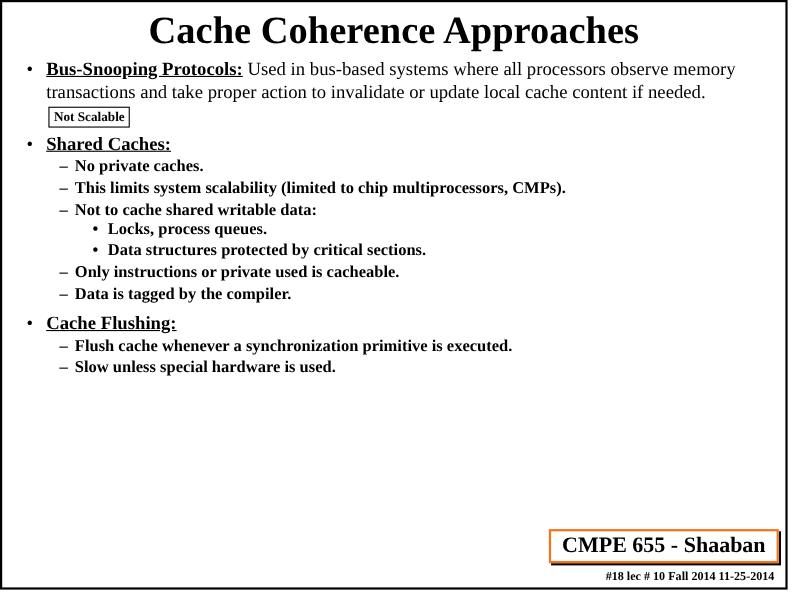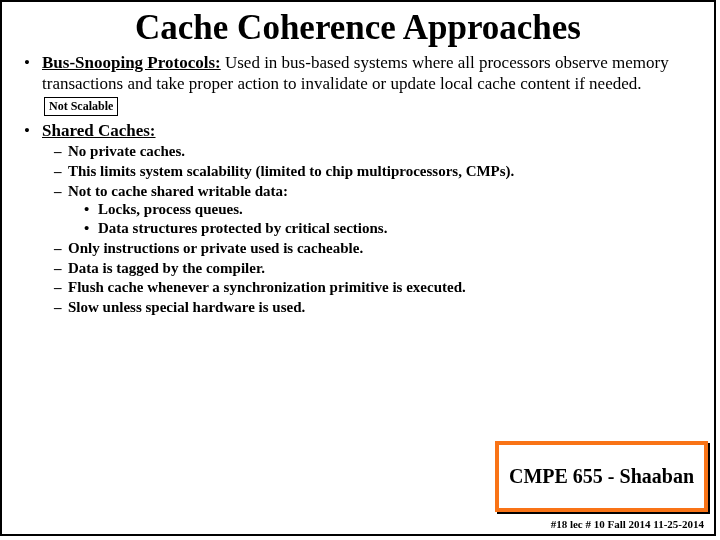--- a/index.html
+++ b/index.html
@@ -84,22 +84,22 @@
     border: 1px solid #000;
     font-size: 12px;
     font-weight: bold;
     padding: 1px 4px;
     background: #fff;
   }
   .course-box {
     position: absolute;
     right: 6px;
     bottom: 22px;
-    border: 4px solid #f97316;
-    padding: 20px 10px;
+    border: 2px solid #f97316;
+    padding: 2px 10px;
     font-size: 20px;
     font-weight: bold;
     background: #fff;
     box-shadow: 2px 2px 0 #000;
   }
   .footer {
     position: absolute;
     right: 10px;
     bottom: 4px;
     font-size: 11px;
@@ -126,20 +126,23 @@
     </div>
     <div class="b2">No private caches.</div>
     <div class="b2">This limits system scalability (limited to chip multiprocessors, CMPs).</div>
 
     <div class="b2">Not to cache shared writable data:</div>
     <div class="b3">Locks, process queues.</div>
     <div class="b3">Data structures protected by critical sections.</div>
     <div class="b2">Only instructions or private used is cacheable.</div>
     <div class="b2">Data is tagged by the compiler.</div>
 
+    <div class="b1" style="margin-top:6px;">
+      <span class="hd">Cache Flushing:</span>
+    </div>
     <div class="b2">Flush cache whenever a synchronization primitive is executed.</div>
     <div class="b2">Slow unless special hardware is used.</div>
 
   </div>
 
   <div class="course-box">CMPE 655 - Shaaban</div>
   <div class="footer">#18   lec # 10   Fall 2014    11-25-2014</div>
 </div>
 
 </body></html>

